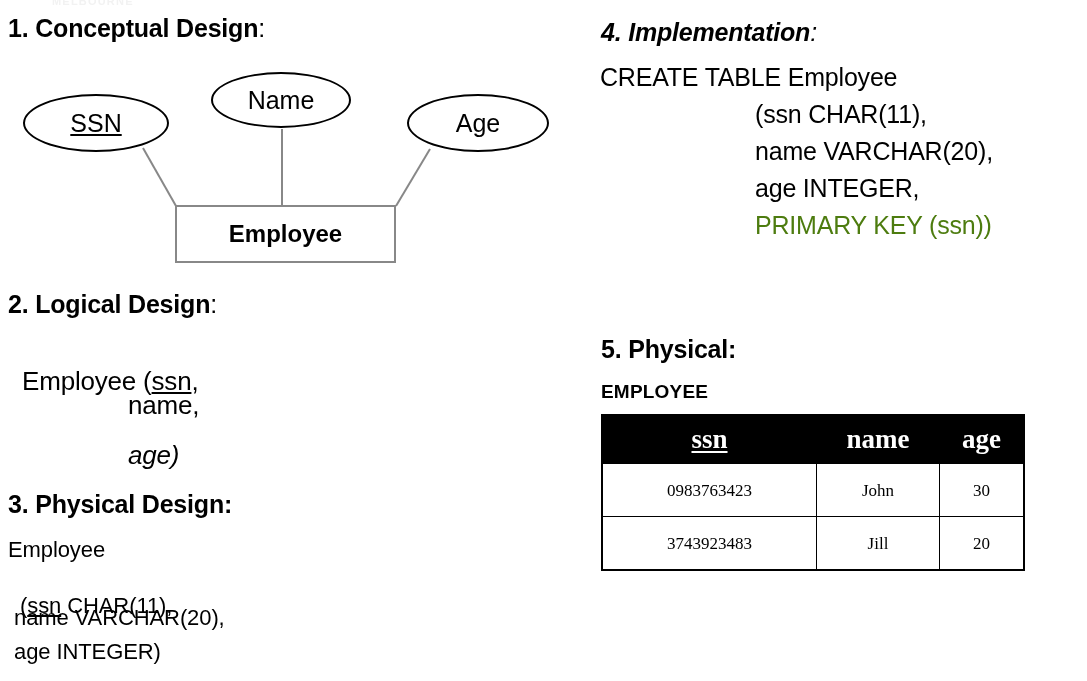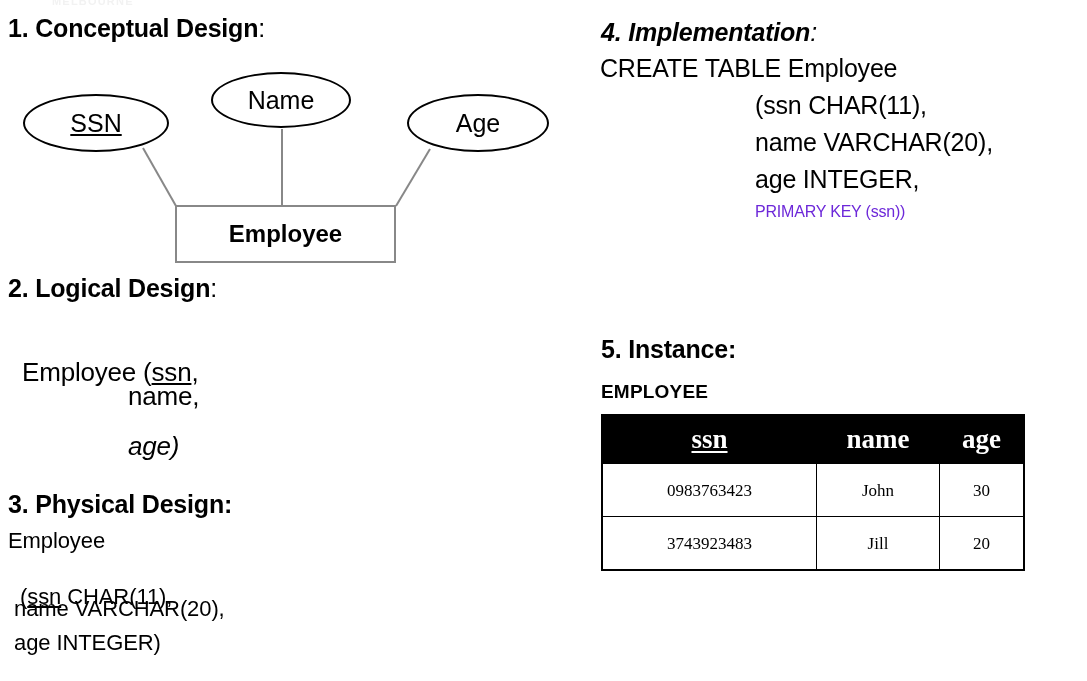--- a/index.html
+++ b/index.html
@@ -30,20 +30,21 @@
   }
   .step-heading .colon-light { font-weight: normal; }
 
   
   .body-line {
     font-size: 26px;
     font-weight: normal;
     white-space: pre;
     line-height: 1;
     letter-spacing: -0.2px;
+    margin-top: 9px;
   }
   .body-line.small {
     font-size: 22px;
     letter-spacing: -0.1px;
   }
   .uline { text-decoration: underline; text-underline-offset: 2px; }
 
   
   .watermark {
     font-size: 11px;
@@ -166,21 +167,21 @@
 
   <div class="ellipse" style="left:407px; top:34px; width:142px; height:58px;">
     <span class="ellipse-label">Age</span>
   </div>
 
   <div class="entity-box" style="left:175px; top:145px; width:221px; height:58px;">
     <span class="entity-label">Employee</span>
   </div>
 </div>
 
-<div class="abs step-heading" style="left:8px; top:276px;">
+<div class="abs step-heading" style="left:8px; top:292px;">
   <span>2.</span>
   <span>Logical Design</span><span class="colon-light">:</span>
 </div>
 
 <div class="abs body-line" style="left:8px; top:333px;">
   <span>Employee (</span><span class="uline">ssn</span><span>,</span>
 </div>
 <div class="abs body-line" style="left:128px; top:383px;">name,</div>
 <div class="abs body-line" style="left:128px; top:433px;font-style:italic;">age)</div>
 
@@ -198,25 +199,25 @@
 
 <div class="abs step-heading" style="left:601px; top:20px;font-style:italic;">
   <span>4.</span>
   <span>Implementation</span><span class="colon-light">:</span>
 </div>
 
 <div class="abs body-line" style="left:600px; top:56px; font-size:25px;">CREATE TABLE Employee</div>
 <div class="abs body-line" style="left:755px; top:93px; font-size:25px;">(ssn CHAR(11),</div>
 <div class="abs body-line" style="left:755px; top:130px; font-size:25px;">name VARCHAR(20),</div>
 <div class="abs body-line" style="left:755px; top:167px; font-size:25px;">age INTEGER,</div>
-<div class="abs body-line" style="left:755px; top:204px; font-size:16px; color:#6d28d9;">PRIMARY KEY (ssn))</div>
+<div class="abs body-line" style="left:755px; top:204px; font-size:25px; color:#4d7c0f;">PRIMARY KEY (ssn))</div>
 
 <div class="abs step-heading" style="left:601px; top:337px;">
   <span>5.</span>
-  <span>Instance:</span>
+  <span>Physical:</span>
 </div>
 
 <div class="abs table-caption" style="left:601px; top:382px;">EMPLOYEE</div>
 
 <table class="abs" id="instance-table">
   <thead>
     <tr>
       <th class="col-ssn">
         <span class="key-underline">ssn</span>
       </th>

